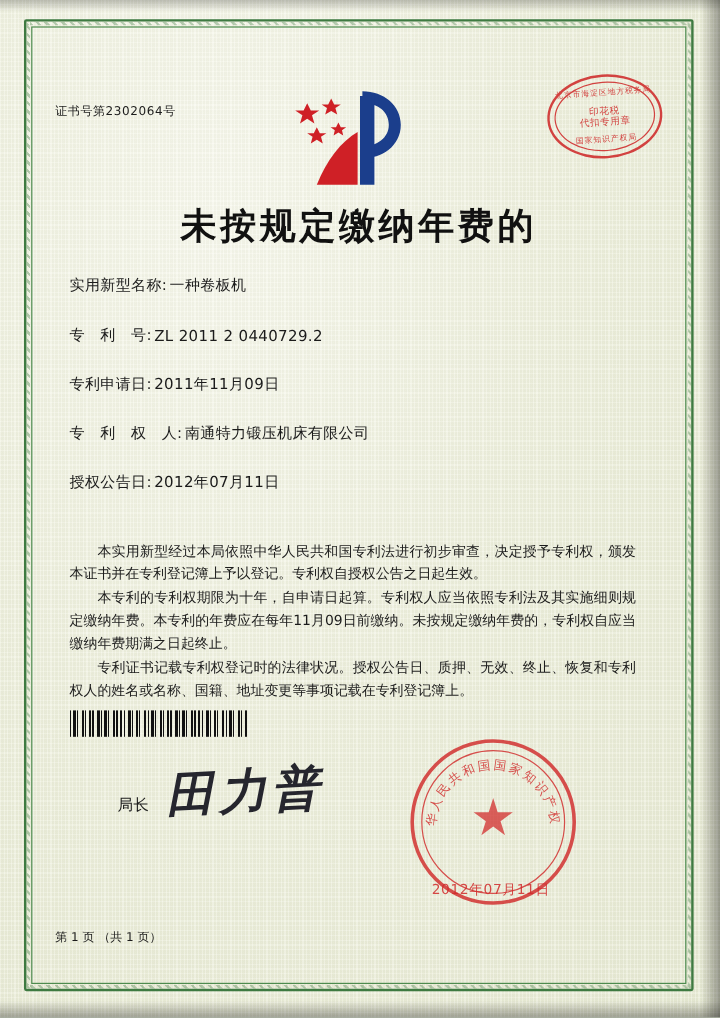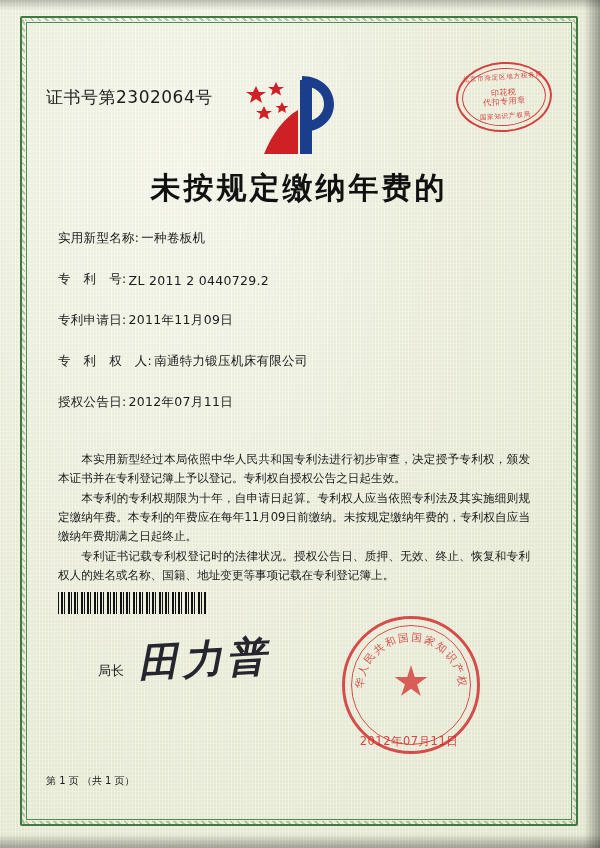--- a/index.html
+++ b/index.html
@@ -84,21 +84,21 @@
   .content {
     position: absolute;
     left: 46px; top: 56px; right: 48px; bottom: 44px;
   }
 
   
   .cert-no {
     position: absolute;
     left: 0; top: 30px;
     font-family: "DejaVu Sans", "Liberation Sans", sans-serif;
-    font-size: 17px;
+    font-size: 10px;
     color: #1d1d1d;
     letter-spacing: 0.5px;
   }
 
   
   .logo {
     position: absolute;
     left: 196px; top: 14px;
     width: 124px; height: 86px;
   }
@@ -152,21 +152,21 @@
     color: #111;
   }
 
   
   .fields {
     position: absolute;
     left: 12px; right: 0; top: 174px;
   }
   .field-row {
     display: flex;
-    align-items: flex-end;
+    align-items: center;
     margin-bottom: 24px;
     font-size: 12.5px;
     color: #1b1b1b;
     font-family: "DejaVu Sans", "Liberation Sans", sans-serif;
   }
   .field-label {
     white-space: nowrap;
     letter-spacing: 0.3px;
   }
   .field-value {

